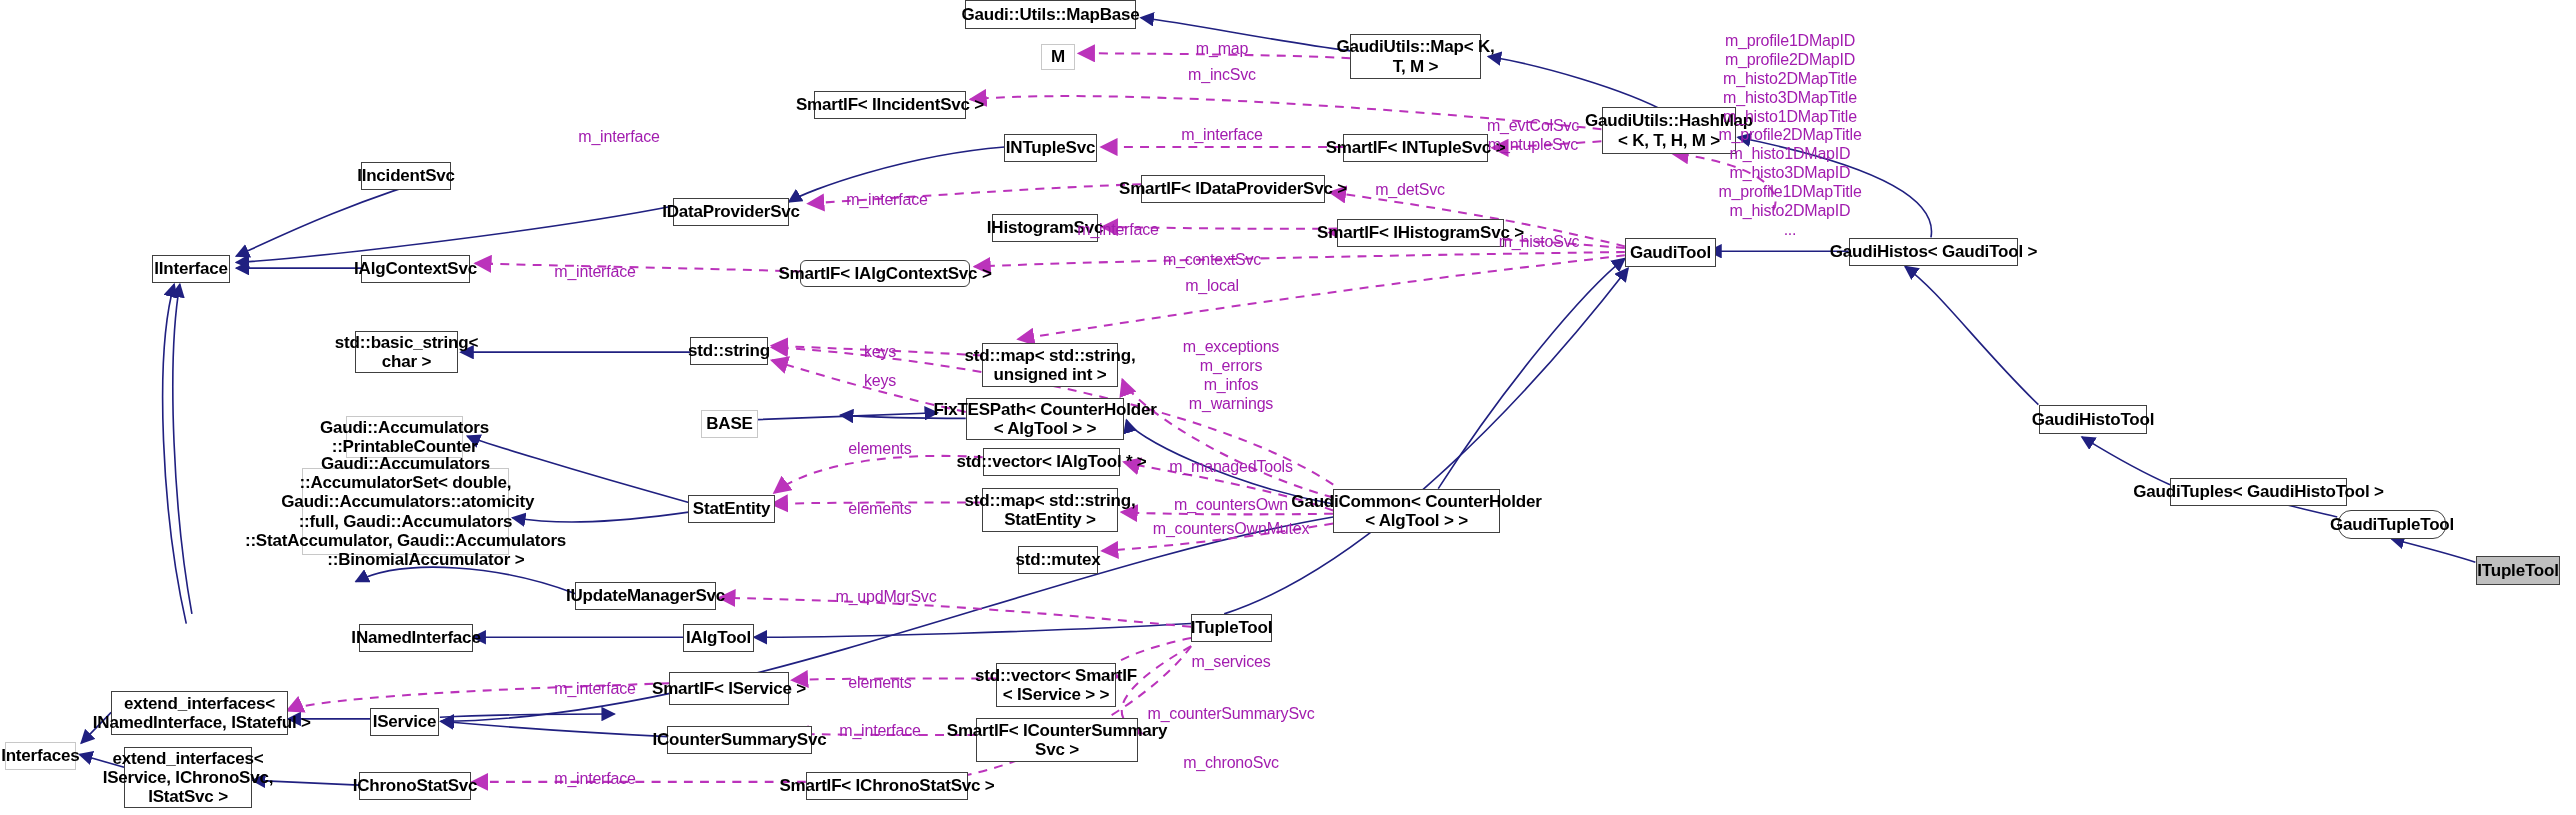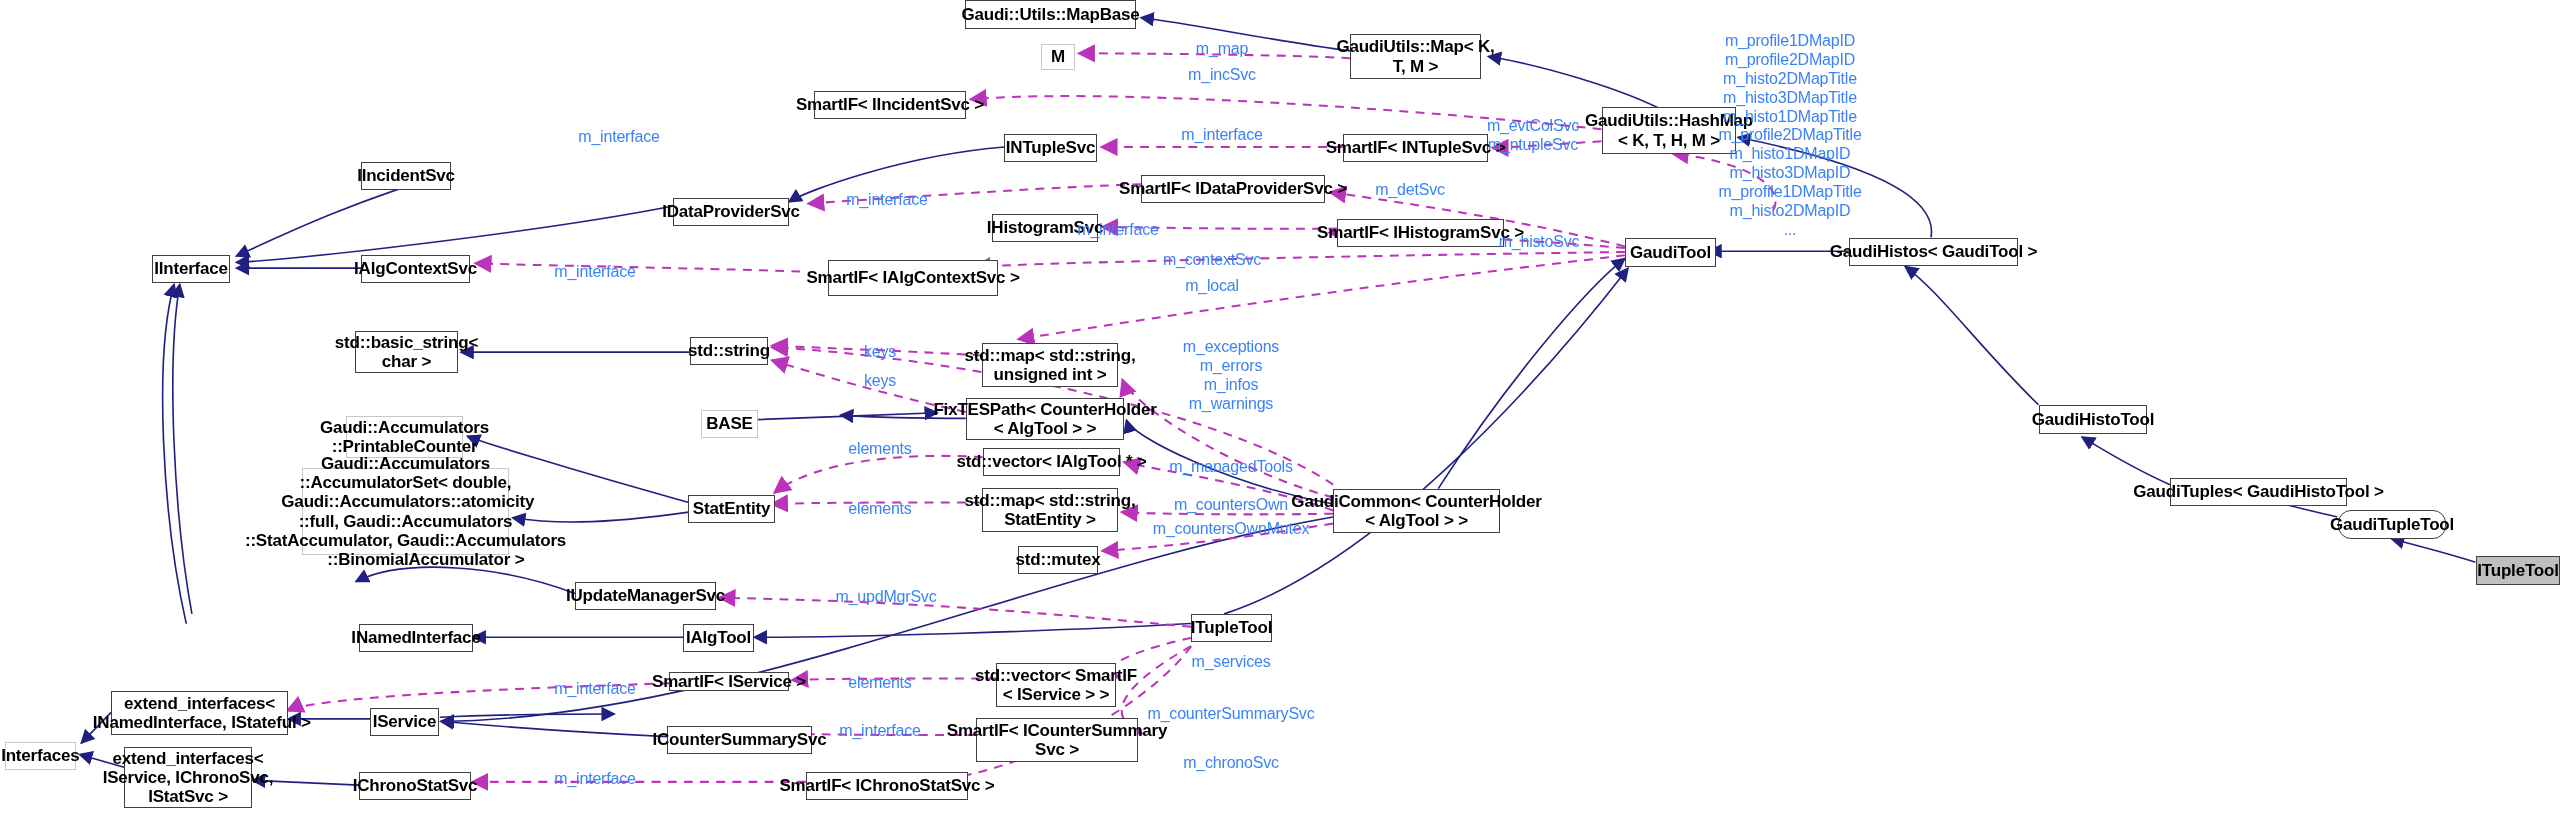--- a/index.html
+++ b/index.html
@@ -44,21 +44,21 @@
     border: 1.6px solid #c8c8c8;
   }
   .node.highlight {
     background: #bfbfbf;
     border: 1.6px solid #404040;
   }
   .elabel {
     position: absolute;
     font-size: 16px;
     line-height: 1.18;
-    color: #3b82f6;
+    color: #a21caf;
     white-space: pre;
     text-align: center;
     letter-spacing: -0.2px;
     transform: translateX(-50%);
   }
 </style>
 </head>
 <body>
 
 <div id="canvas">
@@ -146,21 +146,21 @@
 &lt; K, T, H, M &gt;</div>
     <div class="node" style="left: 1004px; top: 134px; width: 93px; height: 27.5px;">INTupleSvc</div>
     <div class="node" style="left: 1343px; top: 134px; width: 145px; height: 27.5px;">SmartIF&lt; INTupleSvc &gt;</div>
     <div class="node" style="left: 361px; top: 162px; width: 90px; height: 27.5px;">IIncidentSvc</div>
     <div class="node" style="left: 1141px; top: 175px; width: 184px; height: 27.5px;">SmartIF&lt; IDataProviderSvc &gt;</div>
     <div class="node" style="left: 673px; top: 198px; width: 116px; height: 27.5px;">IDataProviderSvc</div>
     <div class="node" style="left: 992px; top: 214px; width: 106px; height: 27.5px;">IHistogramSvc</div>
     <div class="node" style="left: 1337px; top: 219px; width: 167px; height: 27.5px;">SmartIF&lt; IHistogramSvc &gt;</div>
     <div class="node" style="left: 152px; top: 255px; width: 78px; height: 27.5px;">IInterface</div>
     <div class="node" style="left: 361px; top: 255px; width: 109px; height: 27.5px;">IAlgContextSvc</div>
-    <div class="node" style="left: 828px; top: 260px; width: 170px; height: 36px;">SmartIF&lt; IAlgContextSvc &gt;</div>
+    <div class="node" style="left: 800px; top: 260px; width: 170px; height: 27px; border-radius: 6px;">SmartIF&lt; IAlgContextSvc &gt;</div>
     <div class="node" style="left: 1625px; top: 238px; width: 91px; height: 29px;">GaudiTool</div>
     <div class="node" style="left: 1849px; top: 238px; width: 169px; height: 27.5px;">GaudiHistos&lt; GaudiTool &gt;</div>
     <div class="node" style="left: 355px; top: 331px; width: 103px; height: 42px;">std::basic_string&lt;
 char &gt;</div>
     <div class="node" style="left: 690px; top: 337px; width: 78px; height: 27.5px;">std::string</div>
     <div class="node" style="left: 982px; top: 343px; width: 136px; height: 44px;">std::map&lt; std::string,
 unsigned int &gt;</div>
     <div class="node faint" style="left: 346px; top: 416px; width: 117px; height: 42px;">Gaudi::Accumulators
 ::PrintableCounter</div>
     <div class="node faint" style="left: 701px; top: 410px; width: 57px; height: 27.5px;">BASE</div>
@@ -180,21 +180,21 @@
     <div class="node" style="left: 1333px; top: 489px; width: 167px; height: 44px;">GaudiCommon&lt; CounterHolder
 &lt; AlgTool &gt; &gt;</div>
     <div class="node" style="left: 2170px; top: 478px; width: 177px; height: 27.5px;">GaudiTuples&lt; GaudiHistoTool &gt;</div>
     <div class="node" style="left: 1018px; top: 546px; width: 80px; height: 27.5px;">std::mutex</div>
     <div class="node" style="left: 2338px; top: 510px; width: 108px; height: 29px; border-radius: 13px;">GaudiTupleTool</div>
     <div class="node" style="left: 575px; top: 582px; width: 141px; height: 27.5px;">IUpdateManagerSvc</div>
     <div class="node highlight" style="left: 2476px; top: 556px; width: 84px; height: 29px;">ITupleTool</div>
     <div class="node" style="left: 359px; top: 624px; width: 114px; height: 27.5px;">INamedInterface</div>
     <div class="node" style="left: 683px; top: 624px; width: 71px; height: 27.5px;">IAlgTool</div>
     <div class="node" style="left: 1191px; top: 614px; width: 81px; height: 27.5px;">ITupleTool</div>
-    <div class="node" style="left: 669px; top: 672px; width: 120px; height: 19px;">SmartIF&lt; IService &gt;</div>
+    <div class="node" style="left: 669px; top: 672px; width: 120px; height: 33px;">SmartIF&lt; IService &gt;</div>
     <div class="node" style="left: 996px; top: 663px; width: 120px; height: 44px;">std::vector&lt; SmartIF
 &lt; IService &gt; &gt;</div>
     <div class="node" style="left: 370px; top: 708px; width: 69px; height: 27.5px;">IService</div>
     <div class="node" style="left: 111px; top: 691px; width: 177px; height: 44px;">extend_interfaces&lt;
  INamedInterface, IStateful &gt;</div>
     <div class="node" style="left: 667px; top: 726px; width: 145px; height: 27.5px;">ICounterSummarySvc</div>
     <div class="node" style="left: 976px; top: 718px; width: 162px; height: 44px;">SmartIF&lt; ICounterSummary
 Svc &gt;</div>
     <div class="node faint" style="left: 4.8px; top: 742px; width: 71px; height: 27.5px;">Interfaces</div>
     <div class="node" style="left: 124px; top: 747px; width: 128px; height: 61px;">extend_interfaces&lt;

